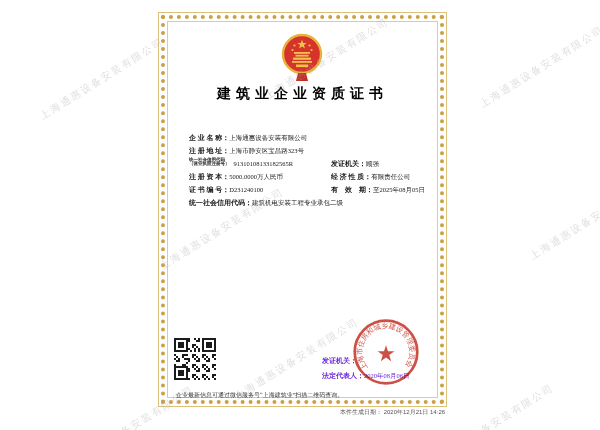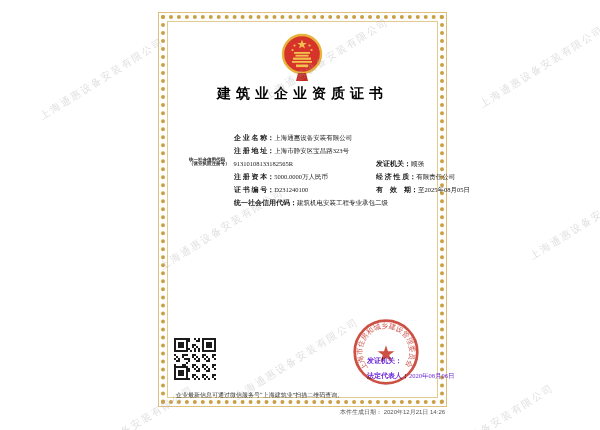--- a/index.html
+++ b/index.html
@@ -19,21 +19,21 @@
   .cert .pat{position:absolute;inset:2px;border:4px dotted #c9a045;pointer-events:none;}
   .cert .inner-line{position:absolute;inset:8px;border:1px solid #e3cb8e;pointer-events:none;}
   .cert-content{position:absolute;inset:0;z-index:2;}
 
   .emblem{position:absolute;left:122px;top:20px;}
   .title{position:absolute;left:0;top:72px;width:100%;text-align:center;
          font-size:14px;font-weight:bold;letter-spacing:5px;color:#000000;}
 
   .fields{position:absolute;left:30px;top:113px;width:232px;color:#1a1a1a;}
   .frow{position:relative;height:13px;}
-  .lbl{font-weight:bold;font-size:7px;margin-left:45px;}
+  .lbl{font-weight:bold;font-size:7px;}
   .val{font-size:6.5px;}
   .colR{position:absolute;left:142px;top:0;white-space:nowrap;}
   .colL{position:absolute;left:0;top:0;white-space:nowrap;}
   .twoline{display:inline-block;vertical-align:middle;line-height:4.6px;}
   .twoline div{font-size:4.5px;font-weight:bold;transform-origin:left center;}
 
   .qr{position:absolute;left:15px;top:325px;}
 
   .issuing{position:absolute;left:163px;top:336px;color:#6d28d9;white-space:nowrap;}
   .issuing .row{height:15px;}

